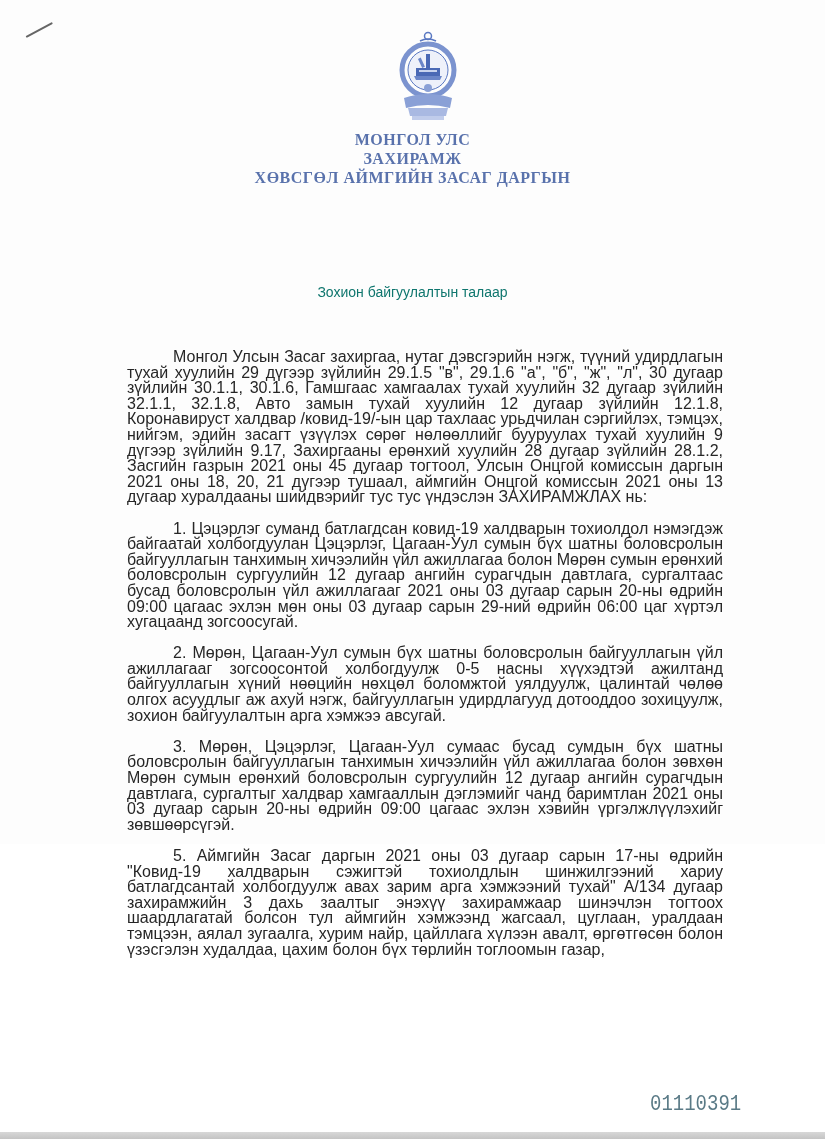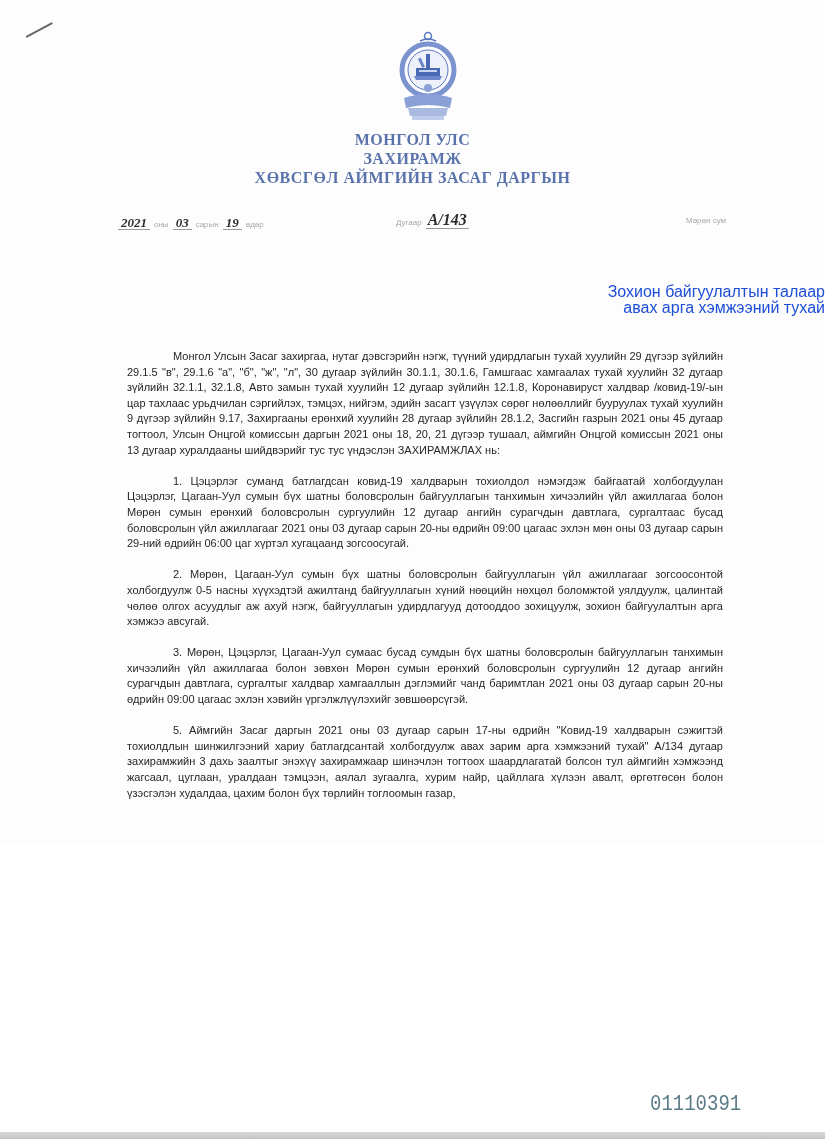--- a/index.html
+++ b/index.html
@@ -95,31 +95,31 @@
     .meta-place {
       position: absolute;
       left: 686px; top: 4px;
       white-space: nowrap;
     }
     .title {
       position: absolute;
       top: 284px;
       left: 0;
       width: 825px;
-      text-align: right;
-      font-size: 16px;
+      text-align: center;
+      font-size: 14px;
       line-height: 16px;
-      color: #1d4ed8;
+      color: #0f766e;
     }
     .body-text {
       position: absolute;
       left: 127px;
       top: 349px;
       width: 596px;
-      font-size: 11px;
+      font-size: 16px;
       line-height: 15.6px;
       text-align: justify;
       color: #262626;
     }
     .body-text p {
       margin: 0 0 15.6px 0;
       text-indent: 46px;
     }
     .stamp-number {
       position: absolute;
@@ -161,33 +161,23 @@
       <rect x="22" y="86" width="32" height="4" fill="#c0cceb"></rect>
     </svg>
   </div>
 
   <div class="header">
     <div>МОНГОЛ УЛС</div>
     <div>ЗАХИРАМЖ</div>
     <div>ХӨВСГӨЛ АЙМГИЙН ЗАСАГ ДАРГЫН</div>
   </div>
 
-  <div class="meta-row">
-    <div class="meta-date">
-      <span class="hand">2021</span><span class="meta-label">оны</span><span class="hand">03</span><span class="meta-label">сарын</span><span class="hand">19</span><span class="meta-label">өдөр</span>
-    </div>
-    <div class="meta-number">
-      <span class="meta-label">Дугаар</span><span class="hand">А/143</span>
-    </div>
-    <div class="meta-place">Мөрөн сум</div>
-  </div>
 
   <div class="title">
     <div>Зохион байгуулалтын талаар</div>
-    <div>авах арга хэмжээний тухай</div>
   </div>
 
   <div class="body-text">
     <p>Монгол Улсын Засаг захиргаа, нутаг дэвсгэрийн нэгж, түүний удирдлагын тухай хуулийн 29 дүгээр зүйлийн 29.1.5 "в", 29.1.6 "а", "б", "ж", "л", 30 дугаар зүйлийн 30.1.1, 30.1.6, Гамшгаас хамгаалах тухай хуулийн 32 дугаар зүйлийн 32.1.1, 32.1.8, Авто замын тухай хуулийн 12 дугаар зүйлийн 12.1.8, Коронавируст халдвар /ковид-19/-ын цар тахлаас урьдчилан сэргийлэх, тэмцэх, нийгэм, эдийн засагт үзүүлэх сөрөг нөлөөллийг бууруулах тухай хуулийн 9 дүгээр зүйлийн 9.17, Захиргааны ерөнхий хуулийн 28 дугаар зүйлийн 28.1.2, Засгийн газрын 2021 оны 45 дугаар тогтоол, Улсын Онцгой комиссын даргын 2021 оны 18, 20, 21 дүгээр тушаал, аймгийн Онцгой комиссын 2021 оны 13 дугаар хуралдааны шийдвэрийг тус тус үндэслэн ЗАХИРАМЖЛАХ нь:</p>
     <p>1. Цэцэрлэг суманд батлагдсан ковид-19 халдварын тохиолдол нэмэгдэж байгаатай холбогдуулан Цэцэрлэг, Цагаан-Уул сумын бүх шатны боловсролын байгууллагын танхимын хичээлийн үйл ажиллагаа болон Мөрөн сумын ерөнхий боловсролын сургуулийн 12 дугаар ангийн сурагчдын давтлага, сургалтаас бусад боловсролын үйл ажиллагааг 2021 оны 03 дугаар сарын 20-ны өдрийн 09:00 цагаас эхлэн мөн оны 03 дугаар сарын 29-ний өдрийн 06:00 цаг хүртэл хугацаанд зогсоосугай.</p>
     <p>2. Мөрөн, Цагаан-Уул сумын бүх шатны боловсролын байгууллагын үйл ажиллагааг зогсоосонтой холбогдуулж 0-5 насны хүүхэдтэй ажилтанд байгууллагын хүний нөөцийн нөхцөл боломжтой уялдуулж, цалинтай чөлөө олгох асуудлыг аж ахуй нэгж, байгууллагын удирдлагууд дотооддоо зохицуулж, зохион байгуулалтын арга хэмжээ авсугай.</p>
     <p>3. Мөрөн, Цэцэрлэг, Цагаан-Уул сумаас бусад сумдын бүх шатны боловсролын байгууллагын танхимын хичээлийн үйл ажиллагаа болон зөвхөн Мөрөн сумын ерөнхий боловсролын сургуулийн 12 дугаар ангийн сурагчдын давтлага, сургалтыг халдвар хамгааллын дэглэмийг чанд баримтлан 2021 оны 03 дугаар сарын 20-ны өдрийн 09:00 цагаас эхлэн хэвийн үргэлжлүүлэхийг зөвшөөрсүгэй.</p>
     <p>5. Аймгийн Засаг даргын 2021 оны 03 дугаар сарын 17-ны өдрийн "Ковид-19 халдварын сэжигтэй тохиолдлын шинжилгээний хариу батлагдсантай холбогдуулж авах зарим арга хэмжээний тухай" А/134 дугаар захирамжийн 3 дахь заалтыг энэхүү захирамжаар шинэчлэн тогтоох шаардлагатай болсон тул аймгийн хэмжээнд жагсаал, цуглаан, уралдаан тэмцээн, аялал зугаалга, хурим найр, цайллага хүлээн авалт, өргөтгөсөн болон үзэсгэлэн худалдаа, цахим болон бүх төрлийн тоглоомын газар,</p>
   </div>
 

